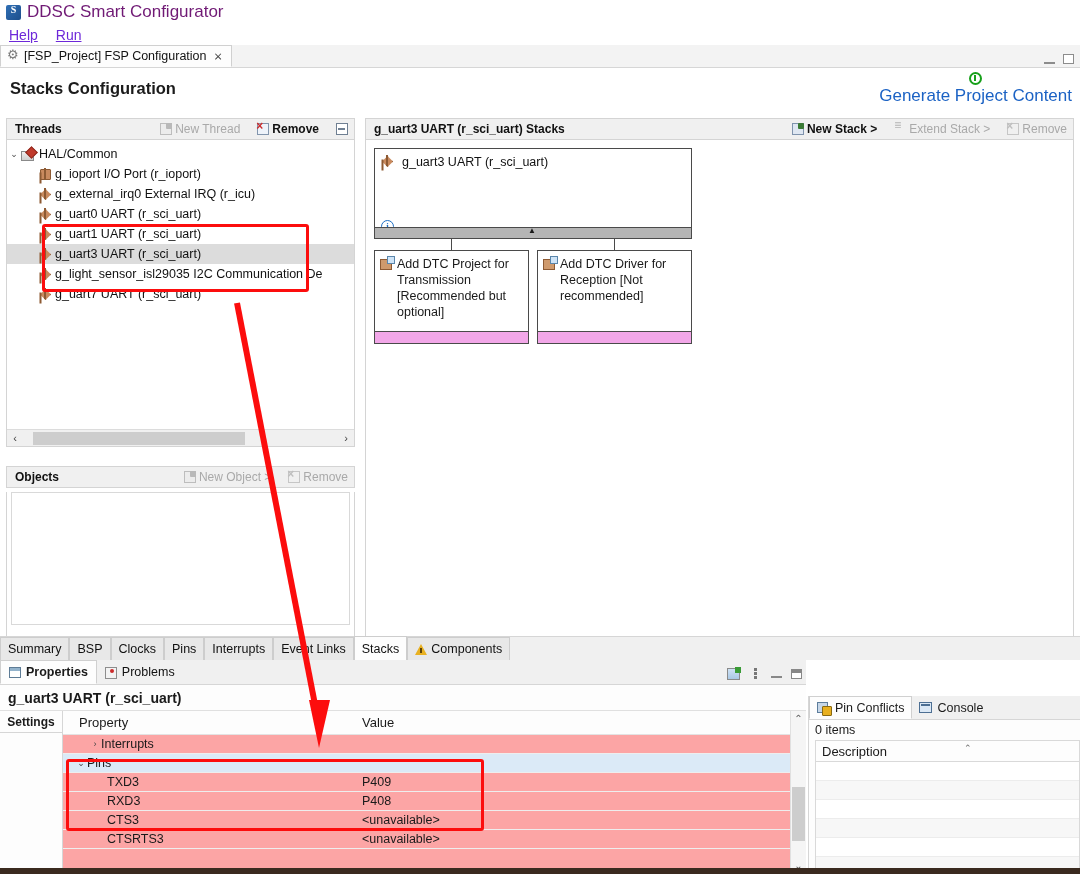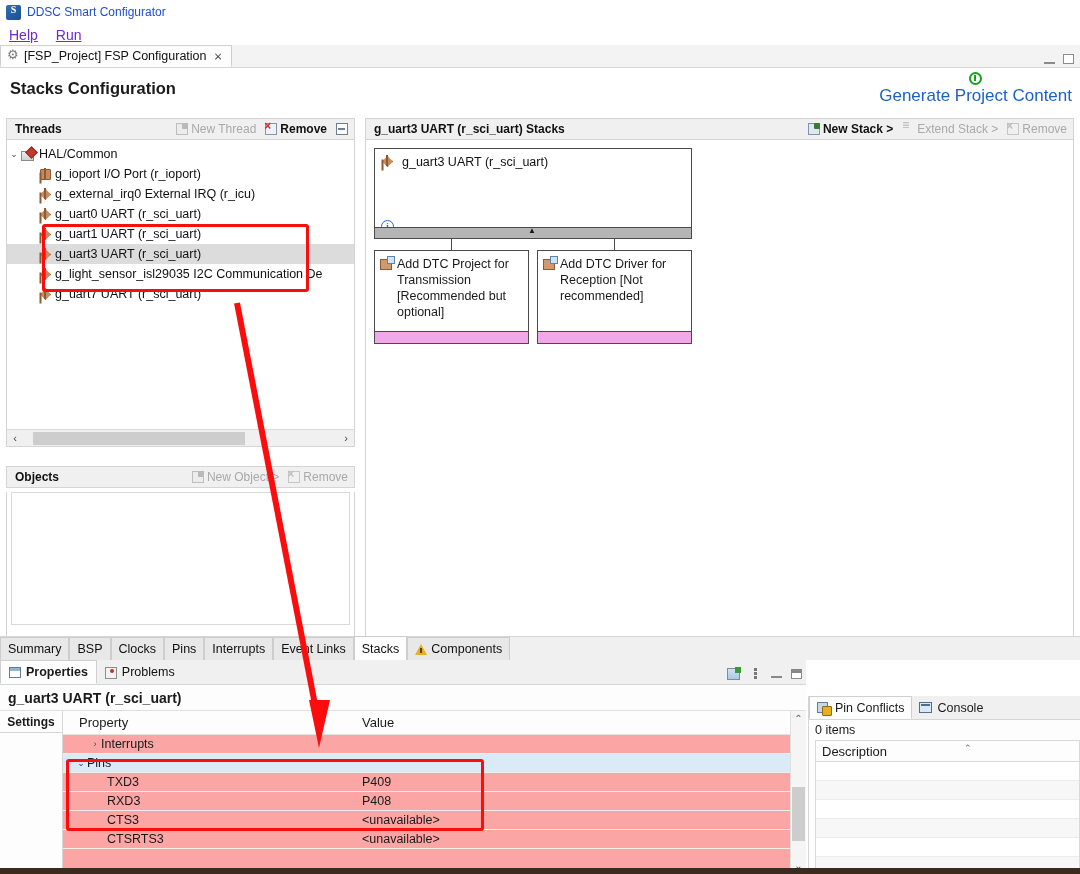--- a/index.html
+++ b/index.html
@@ -19,21 +19,21 @@
   .app-icon {
     width: 15px; height: 15px; margin-right: 6px; position: relative;
     background: linear-gradient(135deg,#2f6fb5 0%, #1d4f8c 100%);
     border-radius: 2px; flex: none;
   }
   .app-icon::after {
     content: "S"; position:absolute; left:0; right:0; top:-1px;
     text-align:center; font-size:10px; font-weight:bold; color:#fff;
     font-family:"Liberation Serif", serif;
   }
-  .app-title { font-size: 12px; color:#1d4ed8; }
+  .app-title { font-size: 17px; color:#701a75; }
 
   
   .menubar { height: 21px; display:flex; align-items:center; padding-left:6px; gap:12px; background:#fff; }
   .menu-item { font-size:14px; color:#6d28d9; padding: 1px 3px; cursor: default; }
   .menu-item u { text-decoration: underline; }
 
   
   .tabrow {
     height: 23px; background:#f3f3f3; border-bottom:1px solid #d6d6d6;
     display:flex; align-items:flex-end; position:relative;
@@ -70,21 +70,21 @@
   }
   .gen-link { font-size:17px; color:#1b62c4;text-align:right; }
 
   
   .panel-hdr {
     height:22px; display:flex; align-items:center;
     background:#f0f0f0; border:1px solid #d4d4d4;
     padding:0 4px 0 8px;
   }
   .panel-title { font-size:12px; font-weight:bold; color:#111; }
-  .hdr-actions { margin-left:auto; display:flex; align-items:center; gap:9px; padding-right:2px;padding-left:40px;}
+  .hdr-actions { margin-left:auto; display:flex; align-items:center; gap:17px; padding-right:2px;padding-left:40px;}
   .hact { display:flex; align-items:center; gap:3px; font-size:12px; }
   .hact.dim { color:#a9a9a9; }
   .hact.on { color:#111; font-weight:bold; }
   .mini-ico { width:12px; height:12px; position:relative; flex:none; }
   .ico-new { background:#dfe7f2; border:1px solid #7f93ad; }
   .ico-new::after{ content:""; position:absolute; right:-1px; top:-1px; width:6px;height:6px;
      background:#3a7a35; border-radius:1px;}
   .ico-new.dim { background:#ececec; border-color:#bdbdbd; }
   .ico-new.dim::after { background:#b9b9b9; }
   .ico-rm { background:#eef3fa; border:1px solid #8295ad; }

